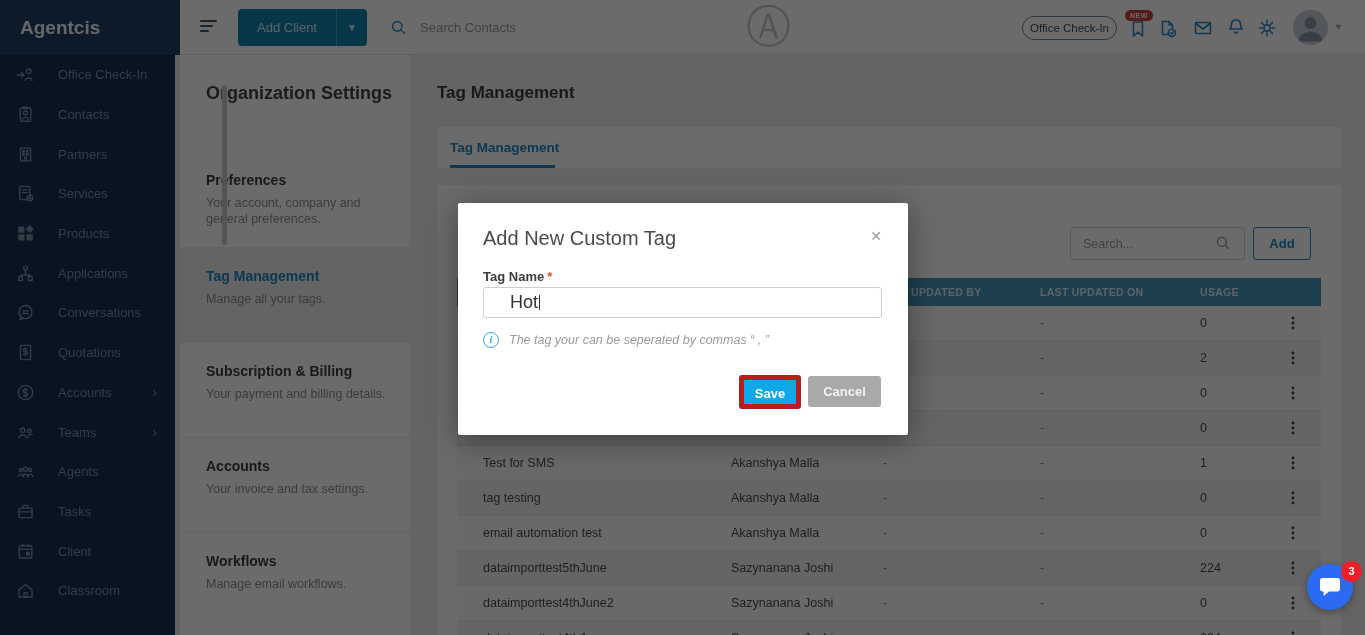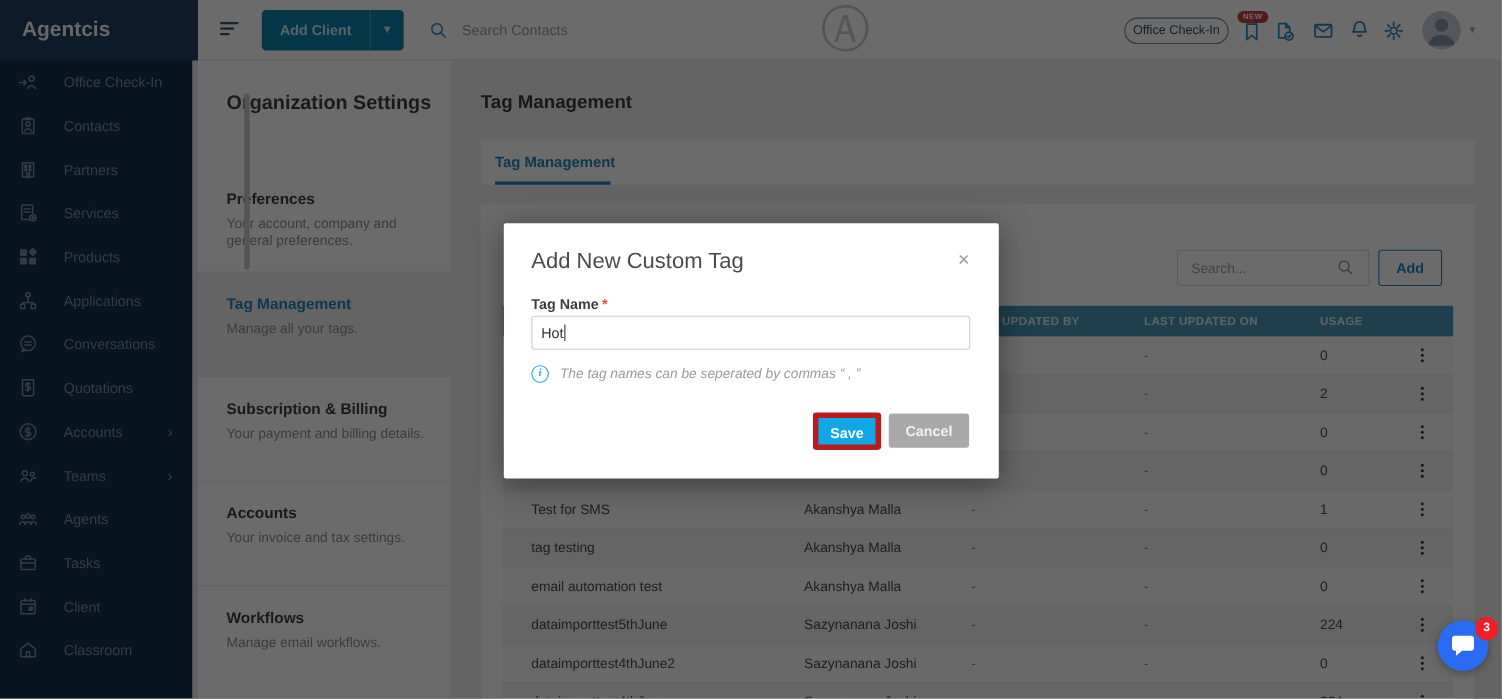--- a/index.html
+++ b/index.html
@@ -18,21 +18,21 @@
   .side-item .ic svg{width:19px;height:19px;display:block;stroke:currentColor;fill:none;stroke-width:1.3;stroke-linecap:round;stroke-linejoin:round;}
   .side-item .chev{margin-left:auto;margin-right:18px;font-size:14px;color:#7b90a8;}
 
   
   .topbar{position:absolute;left:180px;top:0;width:1185px;height:55px;background:#fff;border-bottom:1px solid #e2e2e2;}
   .hamburger{position:absolute;left:20px;top:20px;width:18px;height:14px;cursor:pointer;}
   .hamburger i{display:block;height:2px;background:#3c556e;margin-bottom:3px;border-radius:1px;}
   .hamburger i:nth-child(1){width:17px;}.hamburger i:nth-child(2){width:13px;}.hamburger i:nth-child(3){width:9px;}
   .add-client{position:absolute;left:58px;top:9px;width:129px;height:37px;background:#0f84ad;border-radius:4px;
               display:flex;align-items:center;cursor:pointer;}
-  .add-client .lbl{flex:1;text-align:center;color:#d6e9f2;font-size:13px;font-weight:bold;}
+  .add-client .lbl{flex:1;text-align:center;color:#d6e9f2;font-size:13px;font-weight:normal;}
   .add-client .div{width:1px;height:37px;background:rgba(255,255,255,.25);}
   .add-client .caret{width:30px;text-align:center;color:#cfe6f0;font-size:10px;}
   .tb-search-ic{position:absolute;left:210px;top:19px;width:17px;height:17px;color:#1d87c0;}
   .tb-search-ic svg,.ticon svg{width:100%;height:100%;display:block;stroke:currentColor;fill:none;stroke-width:1.6;stroke-linecap:round;stroke-linejoin:round;}
   .tb-search-input{position:absolute;left:238px;top:13px;width:250px;height:28px;border:none;outline:none;
                    font-size:13px;color:#555;background:transparent;font-family:inherit;}
   .tb-search-input::placeholder{color:#9b9b9b;}
   .watermark{position:absolute;left:566px;top:4px;font-size:45px;line-height:46px;color:#c9c9c9;}
   .pill{position:absolute;left:842px;top:16px;width:95px;height:24px;border:1px solid #68869f;border-radius:12px;
         font-size:11.5px;color:#324a5e;text-align:center;line-height:22px;cursor:pointer;background:#fff;}
@@ -85,21 +85,21 @@
 
   
   .overlay{position:absolute;inset:0;background:rgba(0,0,0,.58);z-index:10;}
   .modal{position:absolute;left:458px;top:203px;width:450px;height:232px;background:#fff;border-radius:2px;
          box-shadow:0 5px 30px rgba(0,0,0,.4);z-index:20;}
   .m-title{position:absolute;left:25px;top:24px;font-size:20px;color:#4a4a4a;}
   .m-close{position:absolute;right:26px;top:25px;font-size:14px;color:#9e9e9e;cursor:pointer;}
   .m-label{position:absolute;left:25px;top:66px;font-size:13px;font-weight:bold;color:#3d3d3d;}
   .m-req{color:#e74c3c;margin-left:3px;}
   .m-input{position:absolute;left:25px;top:84px;width:399px;height:31px;border:1px solid #cfcfcf;border-radius:3px;
-           display:flex;align-items:center;padding-left:8px;font-size:13px;color:#333;cursor:text;}
+           display:flex;align-items:center;padding-left:26px;font-size:18px;color:#333;cursor:text;}
   .m-caret{display:inline-block;width:1px;height:15px;background:#333;margin-left:1px;}
   .m-info{position:absolute;left:25px;top:129px;display:flex;align-items:center;}
   .i-ic{width:16px;height:16px;border:1.5px solid #29abe2;border-radius:50%;color:#29abe2;
         font-size:10px;font-style:italic;font-weight:bold;text-align:center;line-height:13px;font-family:"Liberation Serif","DejaVu Serif",serif;}
   .m-info .txt{margin-left:10px;font-size:12.5px;font-style:italic;color:#9a9a9a;}
   .m-save{position:absolute;left:281px;top:172px;width:62px;height:34px;background:#0fa7e6;border:5px solid #b91c1c;
           border-radius:3px;color:#fff;font-size:13px;font-weight:bold;text-align:center;line-height:28px;cursor:pointer;}
   .m-cancel{position:absolute;left:350px;top:173px;width:73px;height:31px;background:#a9a9a9;border:none;
             border-radius:3px;color:#f2f2f2;font-size:13px;font-weight:bold;text-align:center;line-height:31px;cursor:pointer;}
 
@@ -551,21 +551,21 @@
     <div class="m-close">✕</div>
     <div class="m-label">
       <span>Tag Name</span><span class="m-req">*</span>
     </div>
     <div class="m-input">
       <span>Hot</span>
         <span class="m-caret"></span>
     </div>
     <div class="m-info">
       <span class="i-ic">i</span>
-      <span class="txt">The tag names can be seperated by commas “ , ”</span>
+      <span class="txt">The tag your can be seperated by commas “ , ”</span>
     </div>
     <div class="m-save">Save</div>
     <div class="m-cancel">Cancel</div>
   </div>
 
   <div class="chat">
     <svg viewBox="0 0 24 22">
         <path d="M4 1h16a3 3 0 0 1 3 3v9a3 3 0 0 1-3 3h-9l-6 5v-5H4a3 3 0 0 1-3-3V4a3 3 0 0 1 3-3z"></path>
       </svg>
   </div>

